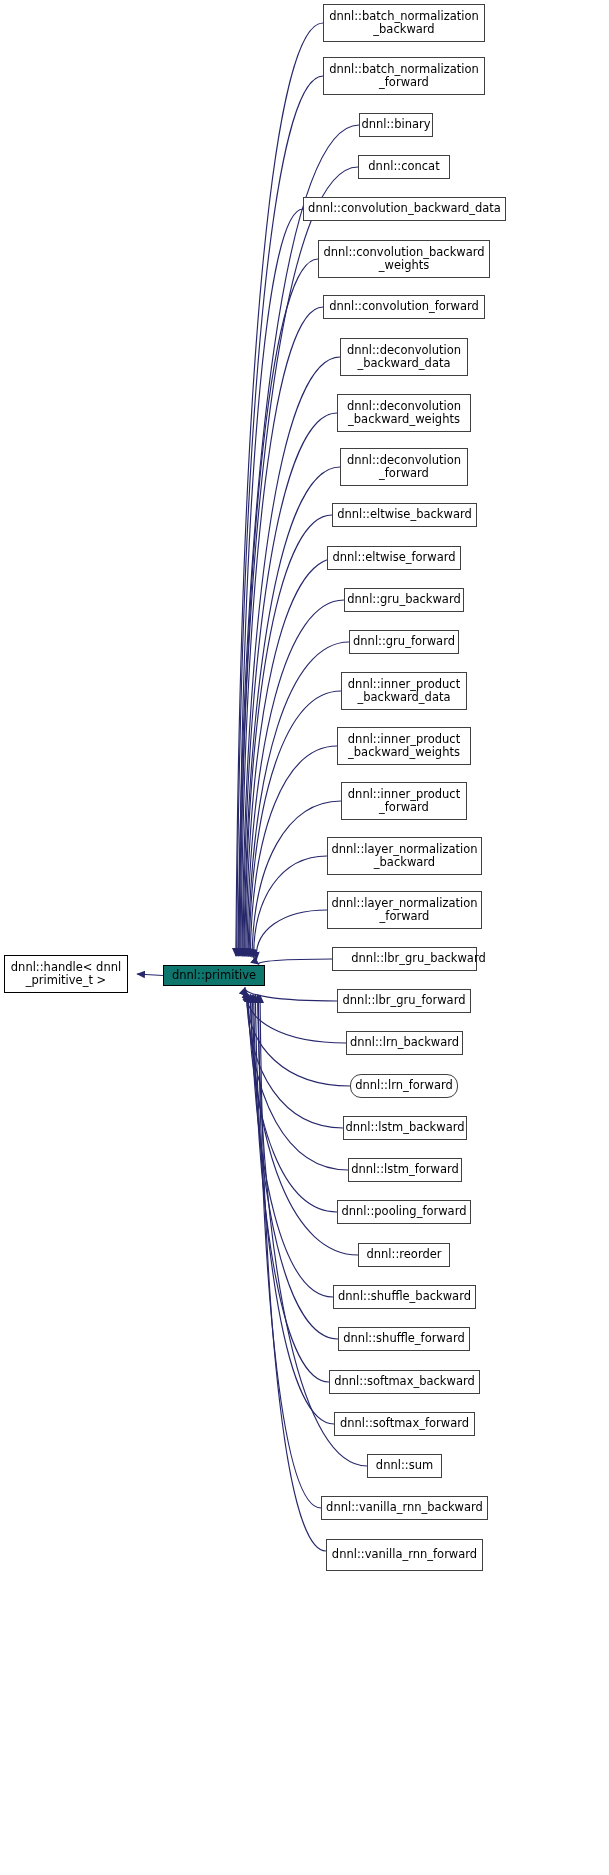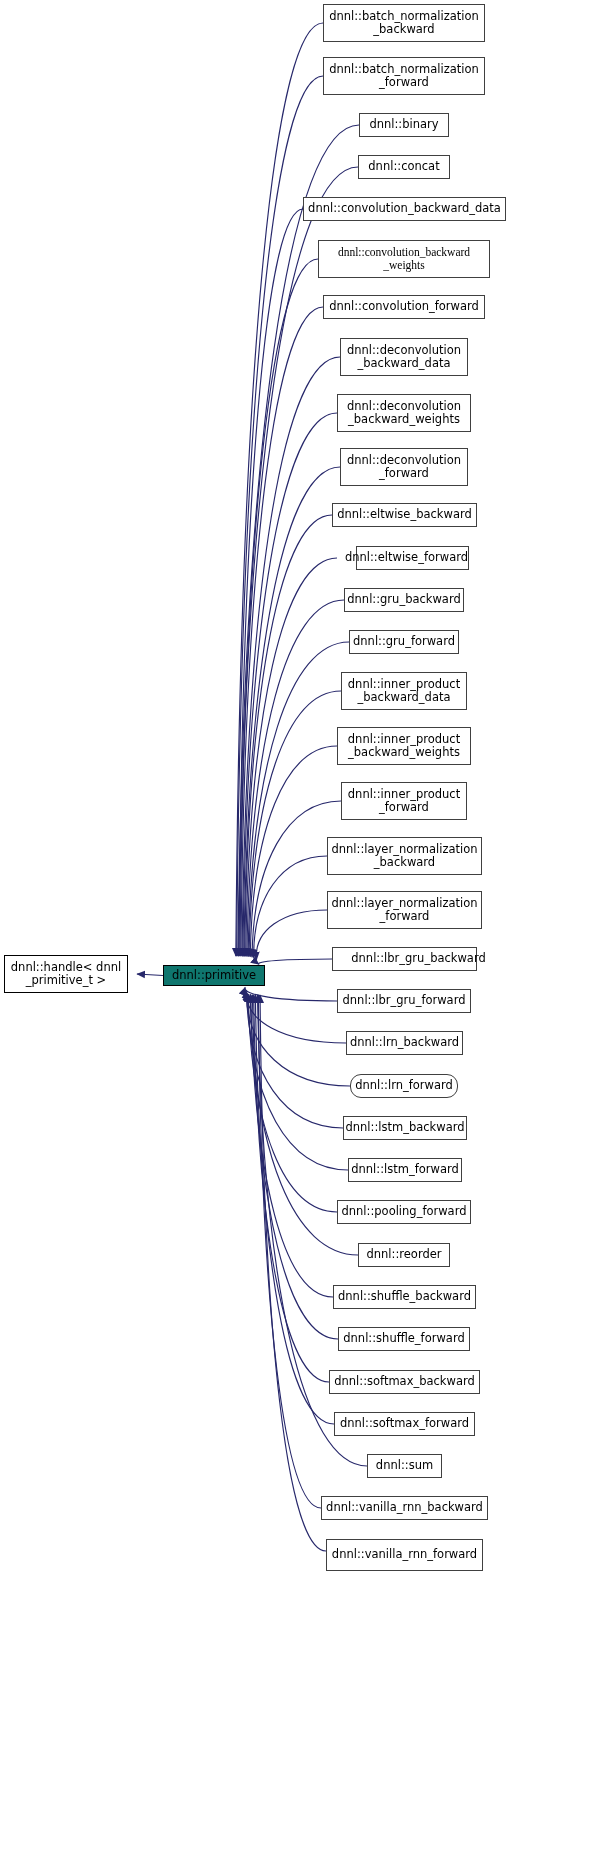--- a/index.html
+++ b/index.html
@@ -103,34 +103,34 @@
 
   <div class="node root" style="left: 163px; top: 965px; width: 102px; height: 21px;">
     <span>dnnl::primitive</span>
   </div>
 
   <div id="derived-host">
       <div class="node" style="left: 323px; top: 4px; width: 162px; height: 38px;"><span>dnnl::batch_normalization
 _backward</span></div>
       <div class="node" style="left: 323px; top: 57px; width: 162px; height: 38px;"><span>dnnl::batch_normalization
 _forward</span></div>
-      <div class="node" style="left: 359px; top: 113px; width: 90px; height: 24px;"><span>dnnl::binary</span></div>
+      <div class="node" style="left: 359px; top: 113px; width: 74px; height: 24px;"><span>dnnl::binary</span></div>
       <div class="node" style="left: 358px; top: 155px; width: 92px; height: 24px;"><span>dnnl::concat</span></div>
       <div class="node" style="left: 303px; top: 197px; width: 203px; height: 24px;"><span>dnnl::convolution_backward_data</span></div>
-      <div class="node" style="left: 318px; top: 240px; width: 172px; height: 38px; font-family: Liberation Serif, serif;"><span>dnnl::convolution_backward
+      <div class="node" style="left: 318px; top: 240px; width: 172px; height: 38px;"><span>dnnl::convolution_backward
 _weights</span></div>
       <div class="node" style="left: 323px; top: 295px; width: 162px; height: 24px;"><span>dnnl::convolution_forward</span></div>
       <div class="node" style="left: 340px; top: 338px; width: 128px; height: 38px;"><span>dnnl::deconvolution
 _backward_data</span></div>
       <div class="node" style="left: 337px; top: 394px; width: 134px; height: 38px;"><span>dnnl::deconvolution
 _backward_weights</span></div>
       <div class="node" style="left: 340px; top: 448px; width: 128px; height: 38px;"><span>dnnl::deconvolution
 _forward</span></div>
       <div class="node" style="left: 332px; top: 503px; width: 145px; height: 24px;"><span>dnnl::eltwise_backward</span></div>
-      <div class="node" style="left: 356px; top: 546px; width: 113px; height: 24px; justify-content: flex-end;"><span>dnnl::eltwise_forward</span></div>
+      <div class="node" style="left: 327px; top: 546px; width: 134px; height: 24px;"><span>dnnl::eltwise_forward</span></div>
       <div class="node" style="left: 344px; top: 588px; width: 120px; height: 24px; justify-content: center;"><span>dnnl::gru_backward</span></div>
       <div class="node" style="left: 349px; top: 630px; width: 110px; height: 24px;"><span>dnnl::gru_forward</span></div>
       <div class="node" style="left: 341px; top: 672px; width: 126px; height: 38px;"><span>dnnl::inner_product
 _backward_data</span></div>
       <div class="node" style="left: 337px; top: 727px; width: 134px; height: 38px;"><span>dnnl::inner_product
 _backward_weights</span></div>
       <div class="node" style="left: 341px; top: 782px; width: 126px; height: 38px;"><span>dnnl::inner_product
 _forward</span></div>
       <div class="node" style="left: 327px; top: 837px; width: 155px; height: 38px;"><span>dnnl::layer_normalization
 _backward</span></div>

